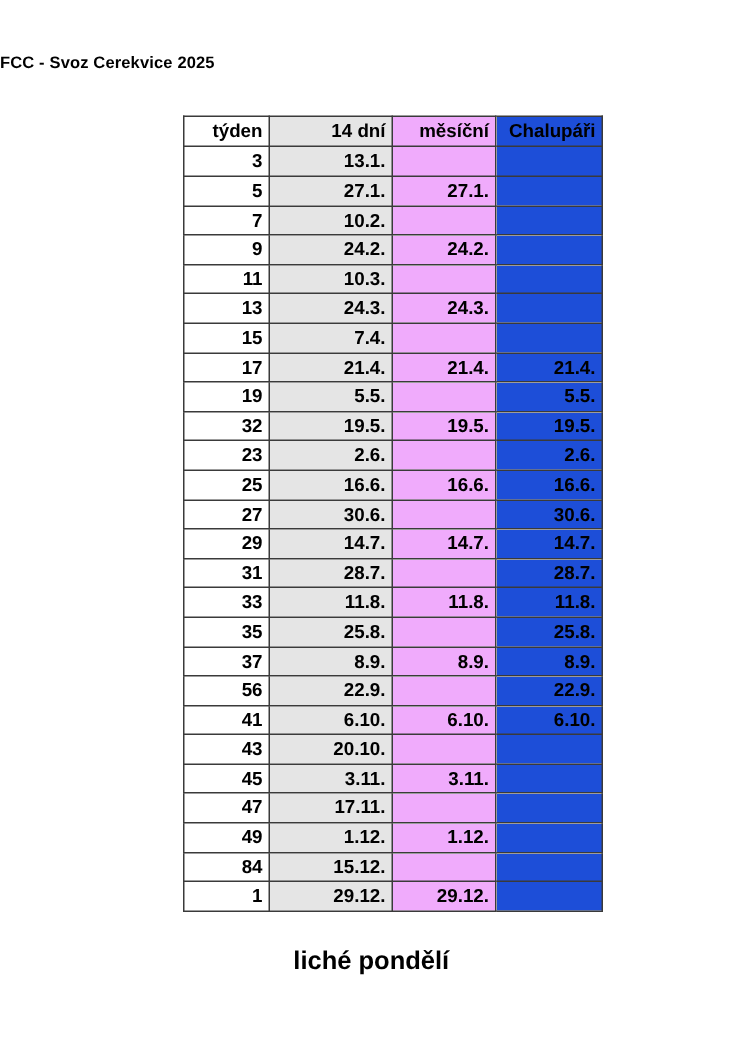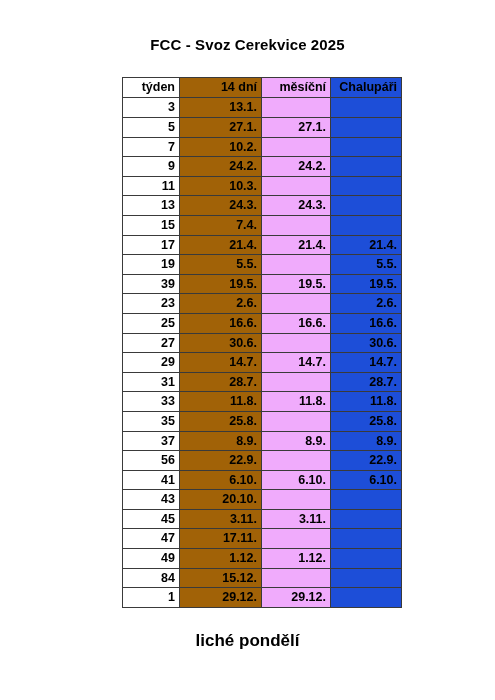--- a/index.html
+++ b/index.html
@@ -19,22 +19,22 @@
     position: relative;
     width: 495px;
     height: 700px;
     box-sizing: border-box;
   }
   .title {
     position: absolute;
     top: 36px;
     left: 0;
     width: 495px;
-    text-align: center;
-    font-size: 15px;
+    text-align: left;
+    font-size: 11px;
     font-weight: bold;
     letter-spacing: 0.1px;
     white-space: nowrap;
   }
   .table-wrap {
     position: absolute;
     top: 77px;
     left: 122px;
     width: 279px;
   }
@@ -60,21 +60,21 @@
     text-align: right;
     white-space: nowrap;
     overflow: hidden;
     font-weight: bold;
   }
   table.schedule thead th {
     height: 19.4px;
     line-height: 19.4px;
   }
   th.h-week { text-align: center; background: #ffffff; }
-  th.h-two,  td.col-two   { background: #a16207; }
+  th.h-two,  td.col-two   { background: #e5e5e5; }
   th.h-month,td.col-month { background: #f0abfc; margin-left: 32px; }
   th.h-chal, td.col-chal  { background: #1d4ed8; }
   th.h-chal { text-align: center; }
   td.col-week { background: #ffffff; }
 
   .footer-note {
     position: absolute;
     top: 589px;
     left: 0;
     width: 495px;
@@ -157,21 +157,21 @@
             <td class="col-month">21.4.</td>
             <td class="col-chal">21.4.</td>
           </tr>
           <tr>
             <td class="col-week">19</td>
             <td class="col-two">5.5.</td>
             <td class="col-month"></td>
             <td class="col-chal">5.5.</td>
           </tr>
           <tr>
-            <td class="col-week">39</td>
+            <td class="col-week">32</td>
             <td class="col-two">19.5.</td>
             <td class="col-month">19.5.</td>
             <td class="col-chal">19.5.</td>
           </tr>
           <tr>
             <td class="col-week">23</td>
             <td class="col-two">2.6.</td>
             <td class="col-month"></td>
             <td class="col-chal">2.6.</td>
           </tr>

